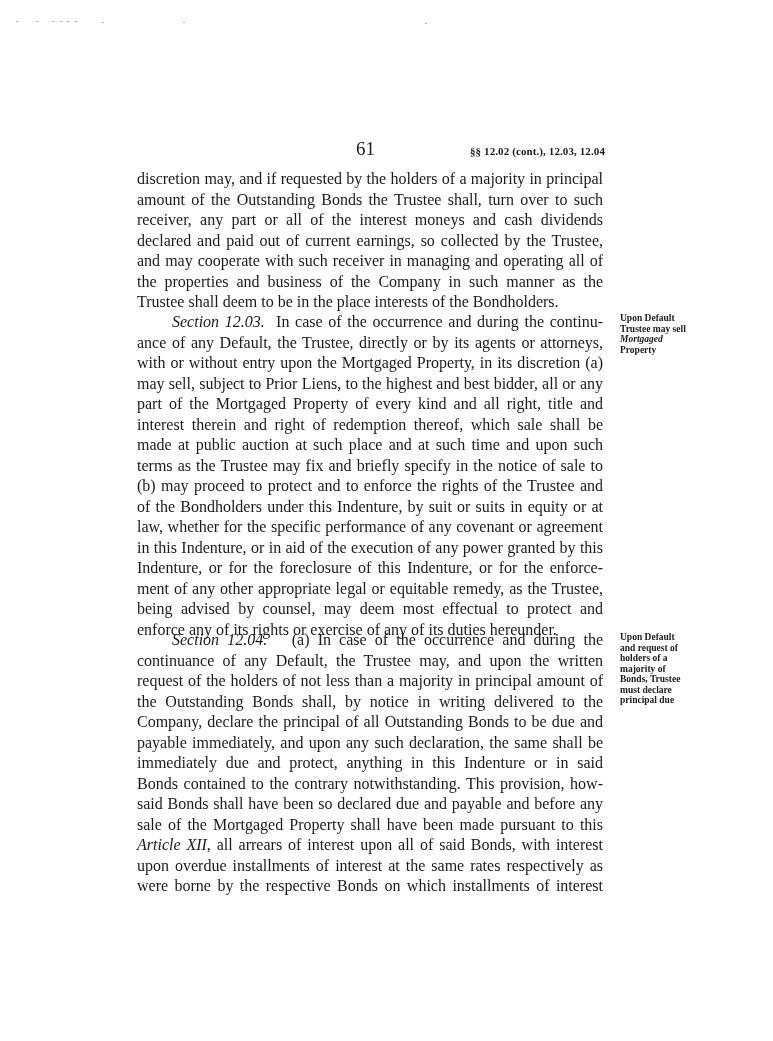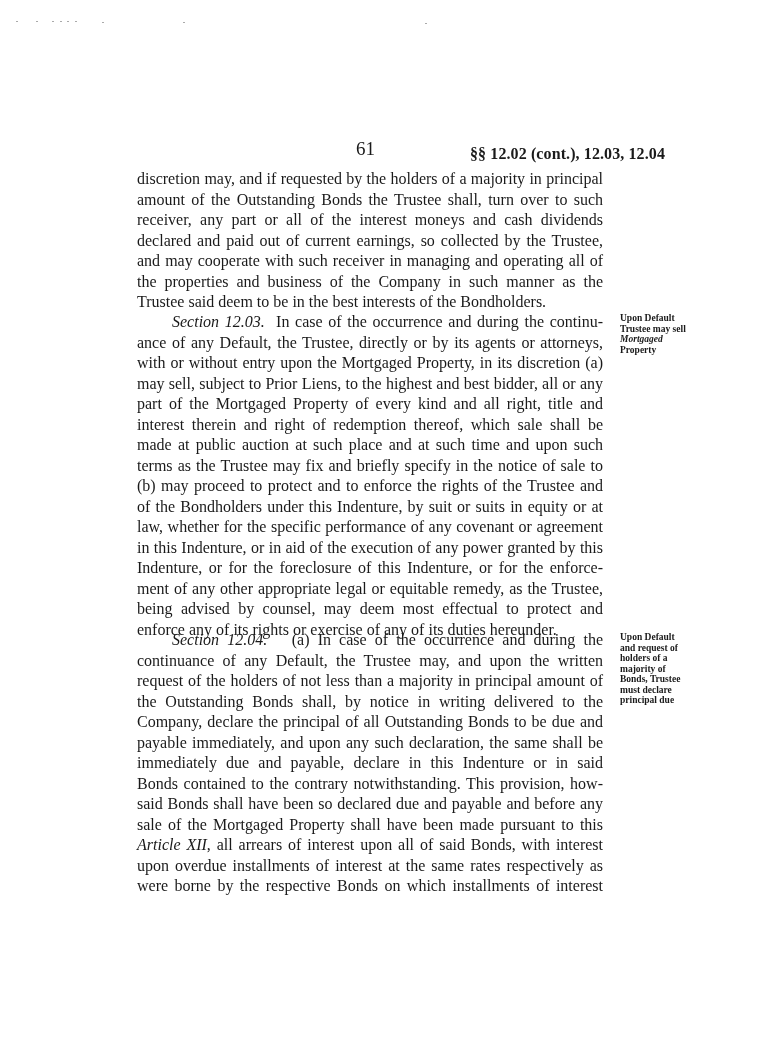--- a/index.html
+++ b/index.html
@@ -1,19 +1,19 @@
 <!DOCTYPE html>
 <html><head>
 <meta charset="utf-8">
 <style>
   html, body { margin: 0; padding: 0; background: #ffffff; }
   body { width: 773px; height: 1041px; position: relative; overflow: hidden; color: #1a1a1a; }
   .page { position: absolute; left: 0; top: 0; width: 773px; height: 1041px; background: #fff; }
   .page-number { position: absolute; left: 356px; top: 138px; font-family: "Liberation Serif", serif; font-size: 19px; }
-  .running-head { position: absolute; left: 470px; top: 145px; font-family: "Liberation Serif", serif; font-size: 16px; font-weight: bold; letter-spacing: 0.1px; }
+  .running-head { position: absolute; left: 470px; top: 145px; font-family: "Liberation Serif", serif; font-size: 11px; font-weight: bold; letter-spacing: 0.1px; }
   .body-text { position: absolute; left: 137px; width: 466px; font-family: Liberation Serif, serif; font-size: 16px; line-height: 20.5px; text-align: justify; margin-top: 7px; }
   .para1 { top: 162px; }
   .para2 { top: 305px; }
   .para3 { top: 623px; }
   .line { display: block; text-align: justify; text-align-last: justify; }
   .line.last { text-align-last: left; }
   i { font-style: italic; }
   .margin-note { position: absolute; left: 620px; width: 130px; font-family: "Liberation Serif", serif; font-size: 9.5px; font-weight: bold; line-height: 10.5px; }
   .note1 { top: 313px; }
   .note2 { top: 632px; }
@@ -27,21 +27,21 @@
   <div class="page-number">61</div>
   <div class="running-head">§§ 12.02 (cont.), 12.03, 12.04</div>
 
   <div class="body-text para1">
     <span class="line">discretion may, and if requested by the holders of a majority in principal</span>
     <span class="line">amount of the Outstanding Bonds the Trustee shall, turn over to such</span>
     <span class="line">receiver, any part or all of the interest moneys and cash dividends</span>
     <span class="line">declared and paid out of current earnings, so collected by the Trustee,</span>
     <span class="line">and may cooperate with such receiver in managing and operating all of</span>
     <span class="line">the properties and business of the Company in such manner as the</span>
-    <span class="line last">Trustee said deem to be in the best interests of the Bondholders.</span>
+    <span class="line last">Trustee shall deem to be in the place interests of the Bondholders.</span>
   </div>
 
   <div class="body-text para2">
     <span class="line" style="padding-left:35px;">
       <i>Section 12.03.</i>&nbsp;
       <span>In case of the occurrence and during the continu-</span>
     </span>
     <span class="line">ance of any Default, the Trustee, directly or by its agents or attorneys,</span>
     <span class="line">with or without entry upon the Mortgaged Property, in its discretion (a)</span>
     <span class="line">may sell, subject to Prior Liens, to the highest and best bidder, all or any</span>
@@ -62,21 +62,21 @@
   <div class="body-text para3">
     <span class="line" style="padding-left:35px;">
       <i>Section 12.04.</i>&nbsp;&nbsp;
       <span>(a)  In case of the occurrence and during the</span>
     </span>
     <span class="line">continuance of any Default, the Trustee may, and upon the written</span>
     <span class="line">request of the holders of not less than a majority in principal amount of</span>
     <span class="line">the Outstanding Bonds shall, by notice in writing delivered to the</span>
     <span class="line">Company, declare the principal of all Outstanding Bonds to be due and</span>
     <span class="line">payable immediately, and upon any such declaration, the same shall be</span>
-    <span class="line">immediately due and payable, declare in this Indenture or in said</span>
+    <span class="line">immediately due and protect, anything in this Indenture or in said</span>
     <span class="line">Bonds contained to the contrary notwithstanding. This provision, how-</span>
     <span class="line">said Bonds shall have been so declared due and payable and before any</span>
     <span class="line">sale of the Mortgaged Property shall have been made pursuant to this</span>
     <span class="line"><i>Article XII</i>, all arrears of interest upon all of said Bonds, with interest</span>
     <span class="line">upon overdue installments of interest at the same rates respectively as</span>
     <span class="line">were borne by the respective Bonds on which installments of interest</span>
   </div>
 
   <div class="margin-note note1">
     <div>Upon Default</div>

